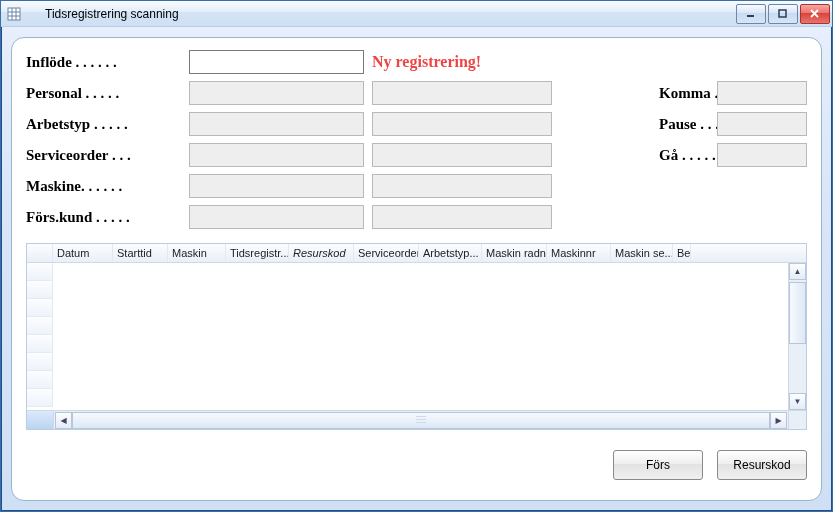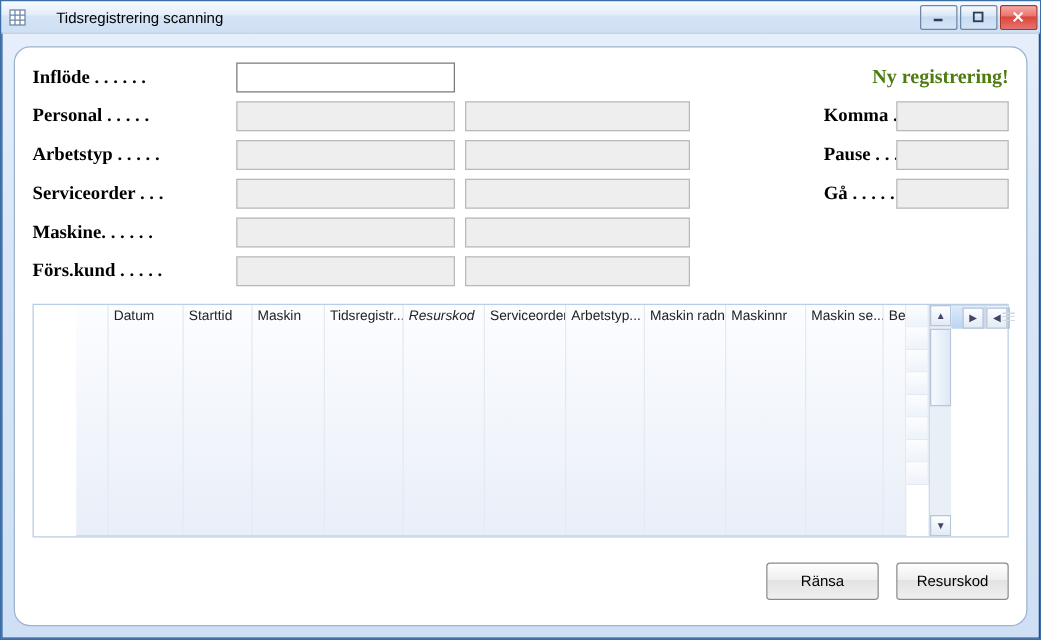--- a/index.html
+++ b/index.html
@@ -86,22 +86,22 @@
     font-size: 15px;
     font-family: "Times New Roman", serif;
     font-weight: bold;
     color: #000;
     white-space: nowrap;
   }
   .status-msg {
     font-size: 16px;
     font-family: "Times New Roman", serif;
     font-weight: bold;
-    color: #4d7c0f;
-    text-align: right;
+    color: #ef4444;
+    text-align: left;
     grid-column: 3 / span 4;
   }
   .input-active {
     height: 24px;
     border: 1px solid #7a7a7a;
     background: #fff;
     box-sizing: border-box;
   }
   .field-ro {
     height: 24px;
@@ -116,22 +116,21 @@
     color: #000;
     white-space: nowrap;
     margin-left: 20px;
   }
   .grid-wrap {
     margin-top: 10px;
     border: 1px solid #b8cde6;
     background: #fff;
     height: 185px;
     display: flex;
-    flex-direction: row;
-    padding-left: 34px;
+    flex-direction: column;
   }
   .grid-header {
     display: flex;
     background: linear-gradient(#fcfdff, #e9eff8);
     border-bottom: 1px solid #cfd9e7;
     font-size: 11px;
     color: #222;
   }
   .grid-col {
     padding: 3px 4px;
@@ -356,19 +355,19 @@
             <div class="hthumb">
                 <div class="hgrip"></div>
               </div>
             <div class="hbtn right">▶</div>
           </div>
           <div style="width:17px;background:#e9eff6;border-left:1px solid #cfd9e7"></div>
         </div>
       </div>
 
       <div class="button-row">
-        <div class="winbtn">Ränsa</div>
+        <div class="winbtn">Förs</div>
         <div class="winbtn">Resurskod</div>
       </div>
 
     </div>
   </div>
 </div>
 
 </body></html>

